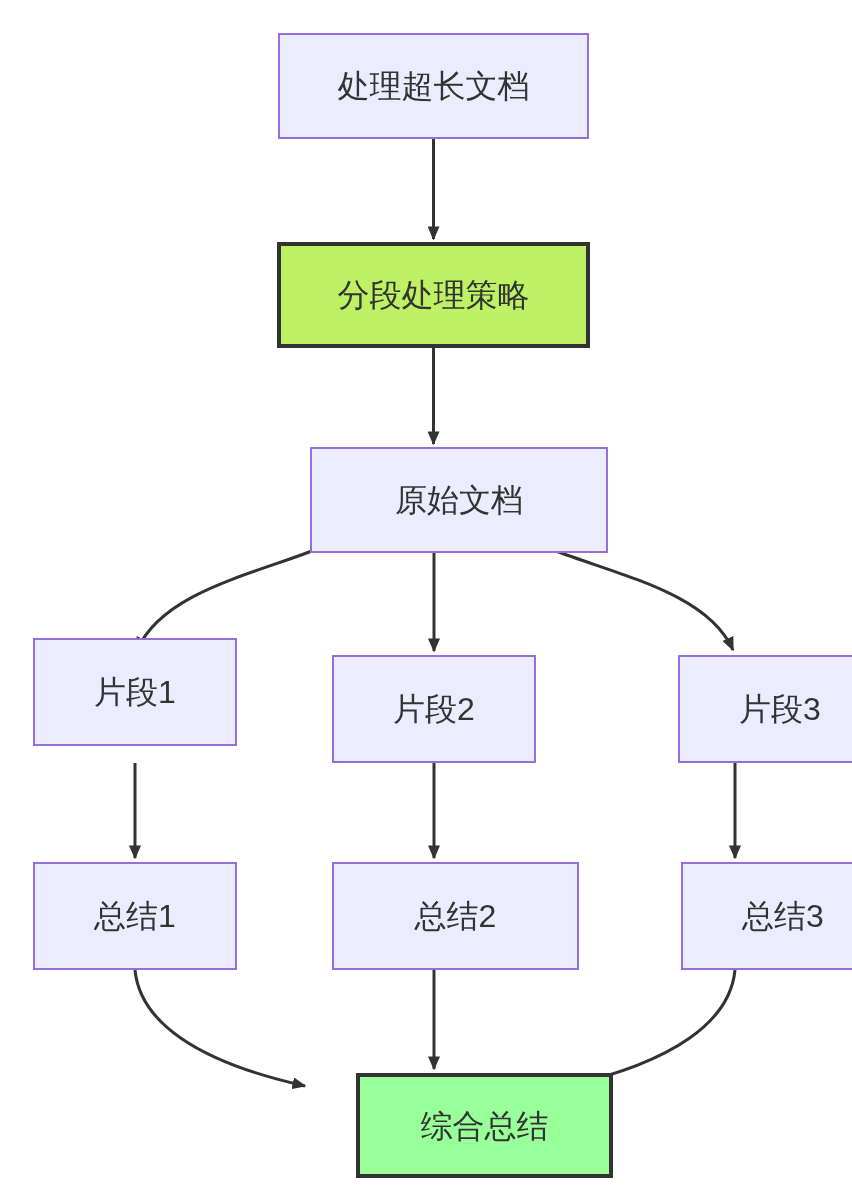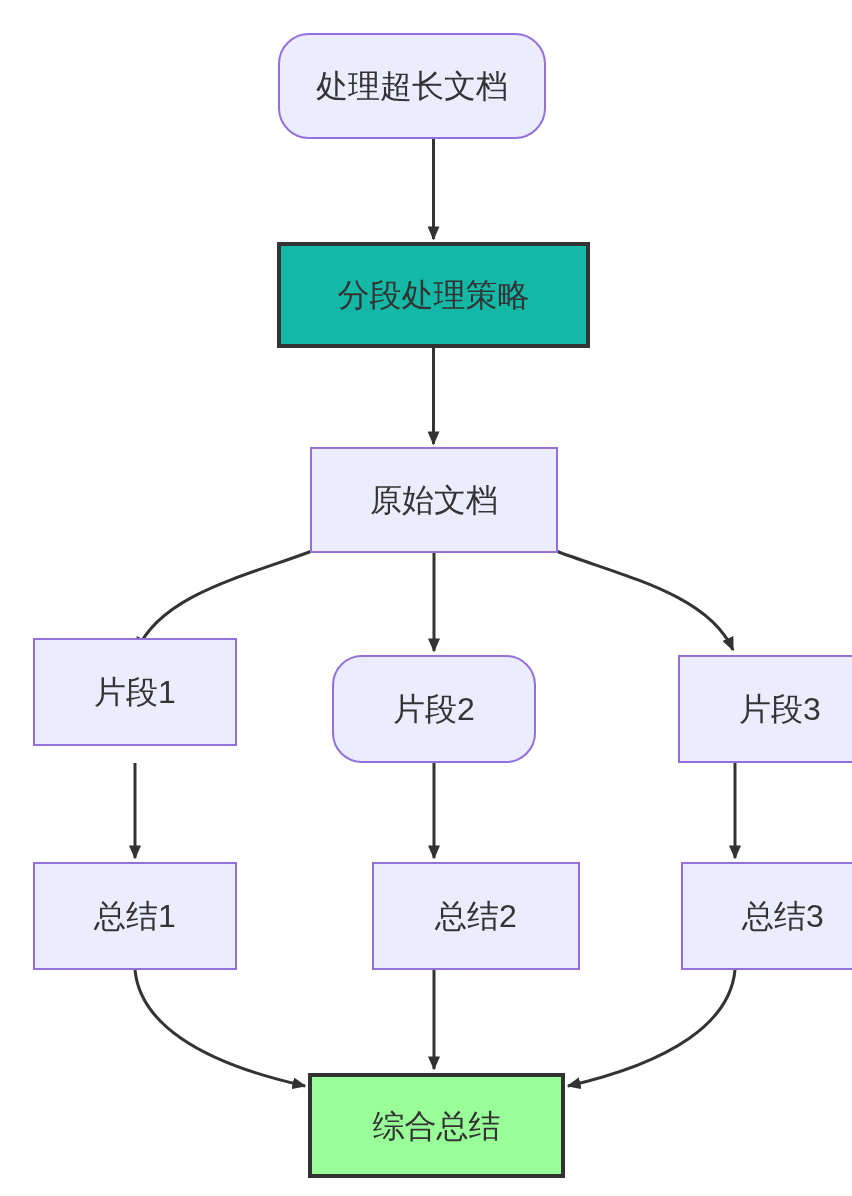--- a/index.html
+++ b/index.html
@@ -35,36 +35,37 @@
     justify-content: center;
     background: #ECECFF;
     border: 2px solid #9370DB;
     color: #333333;
     font-size: 32px;
     line-height: 1;
     white-space: nowrap;
     text-align: center;
   }
   .node.emphasis {
-    background: #14b8a6;
+    background: #bef264;
     border: 4px solid #333333;
   }
   .node.success {
     background: #99FF99;
     border: 4px solid #333333;
+    margin-left: 48px;
   }
   
-  .n-a { left: 278px; top: 33px;   width: 268px; height: 106px; border-radius: 31px; }
+  .n-a { left: 278px; top: 33px;   width: 311px; height: 106px; }
   .n-b { left: 277px; top: 242px;  width: 313px; height: 106px; }
-  .n-c { left: 310px; top: 447px;  width: 248px; height: 106px; }
+  .n-c { left: 310px; top: 447px;  width: 298px; height: 106px; }
   .n-d { left: 33px;  top: 638px;  width: 204px; height: 108px; }
-  .n-e { left: 332px; top: 655px;  width: 204px; height: 108px; border-radius: 30px; }
+  .n-e { left: 332px; top: 655px;  width: 204px; height: 108px; }
   .n-f { left: 633px; top: 655px;  width: 204px; height: 108px; margin-left: 45px; }
   .n-g { left: 33px;  top: 862px;  width: 204px; height: 108px; }
-  .n-h { left: 332px; top: 862px;  width: 208px; height: 108px; margin-left: 40px; }
+  .n-h { left: 332px; top: 862px;  width: 247px; height: 108px; }
   .n-i { left: 633px; top: 862px;  width: 204px; height: 108px; margin-left: 48px; }
   .n-j { left: 308px; top: 1073px; width: 257px; height: 105px; }
 </style>
 </head>
 <body>
 
 <div class="canvas">
 
   <svg class="edges" viewBox="0 0 852 1196" xmlns="http://www.w3.org/2000/svg">
     <defs>

